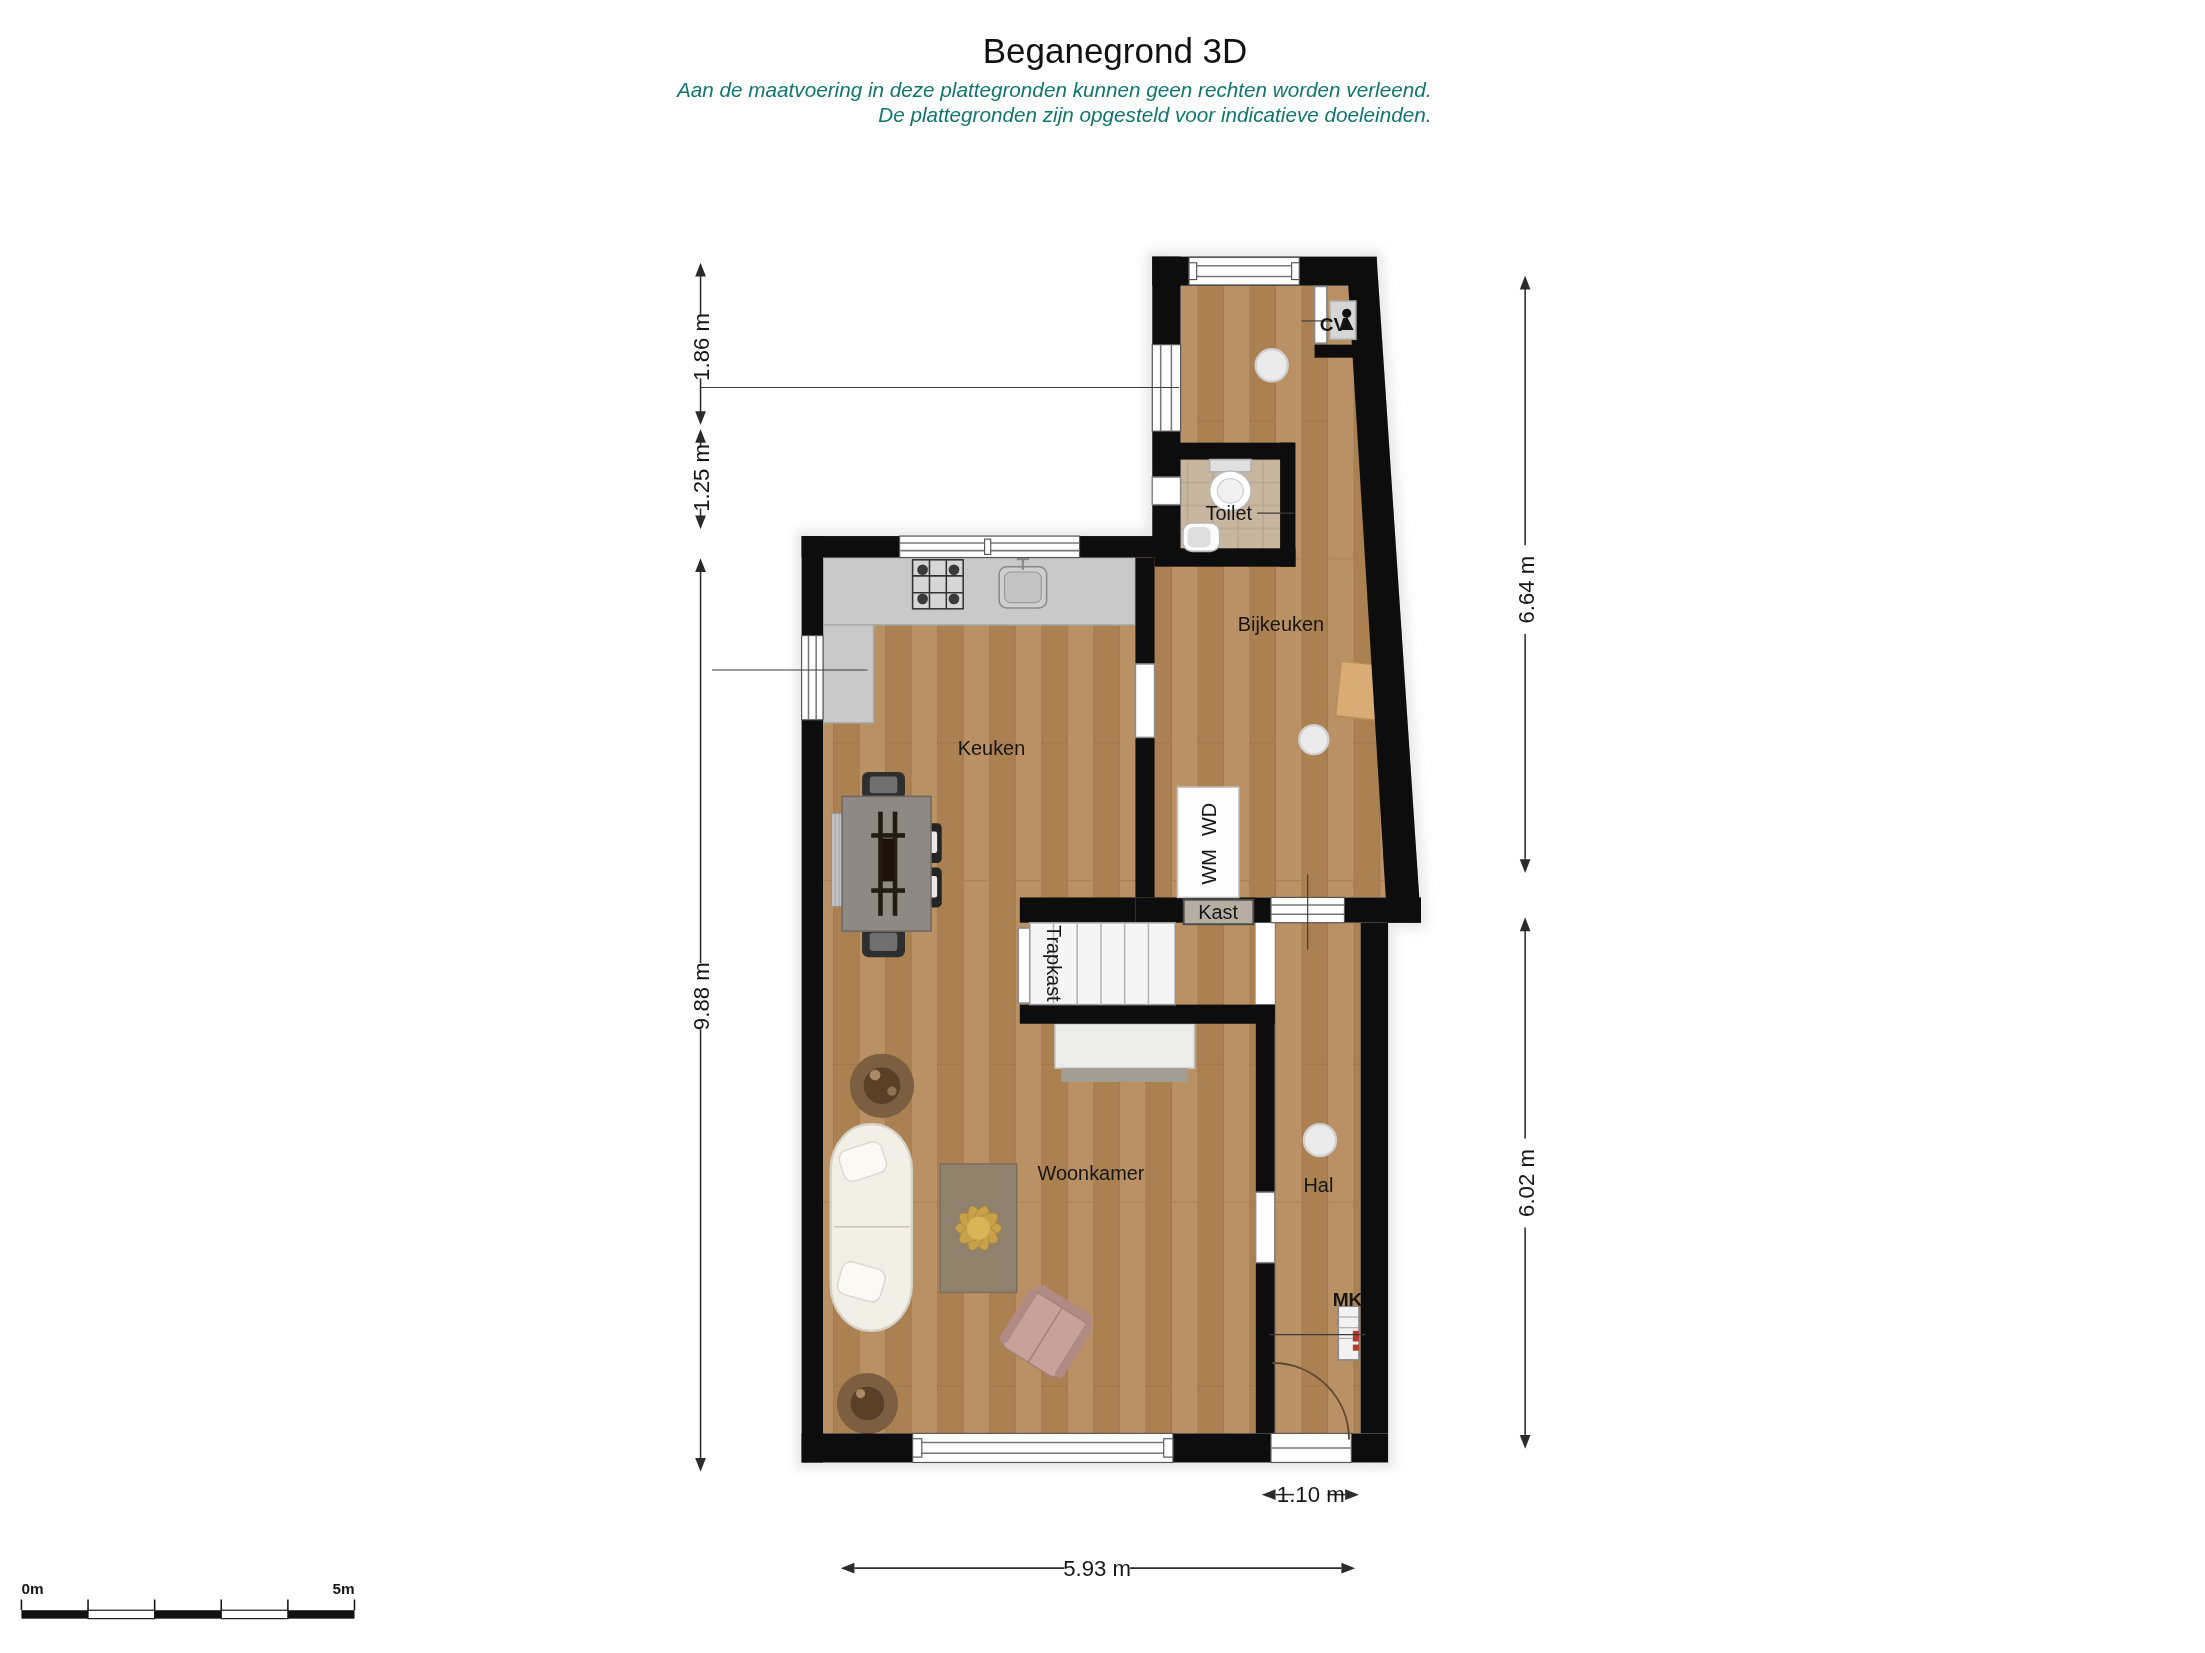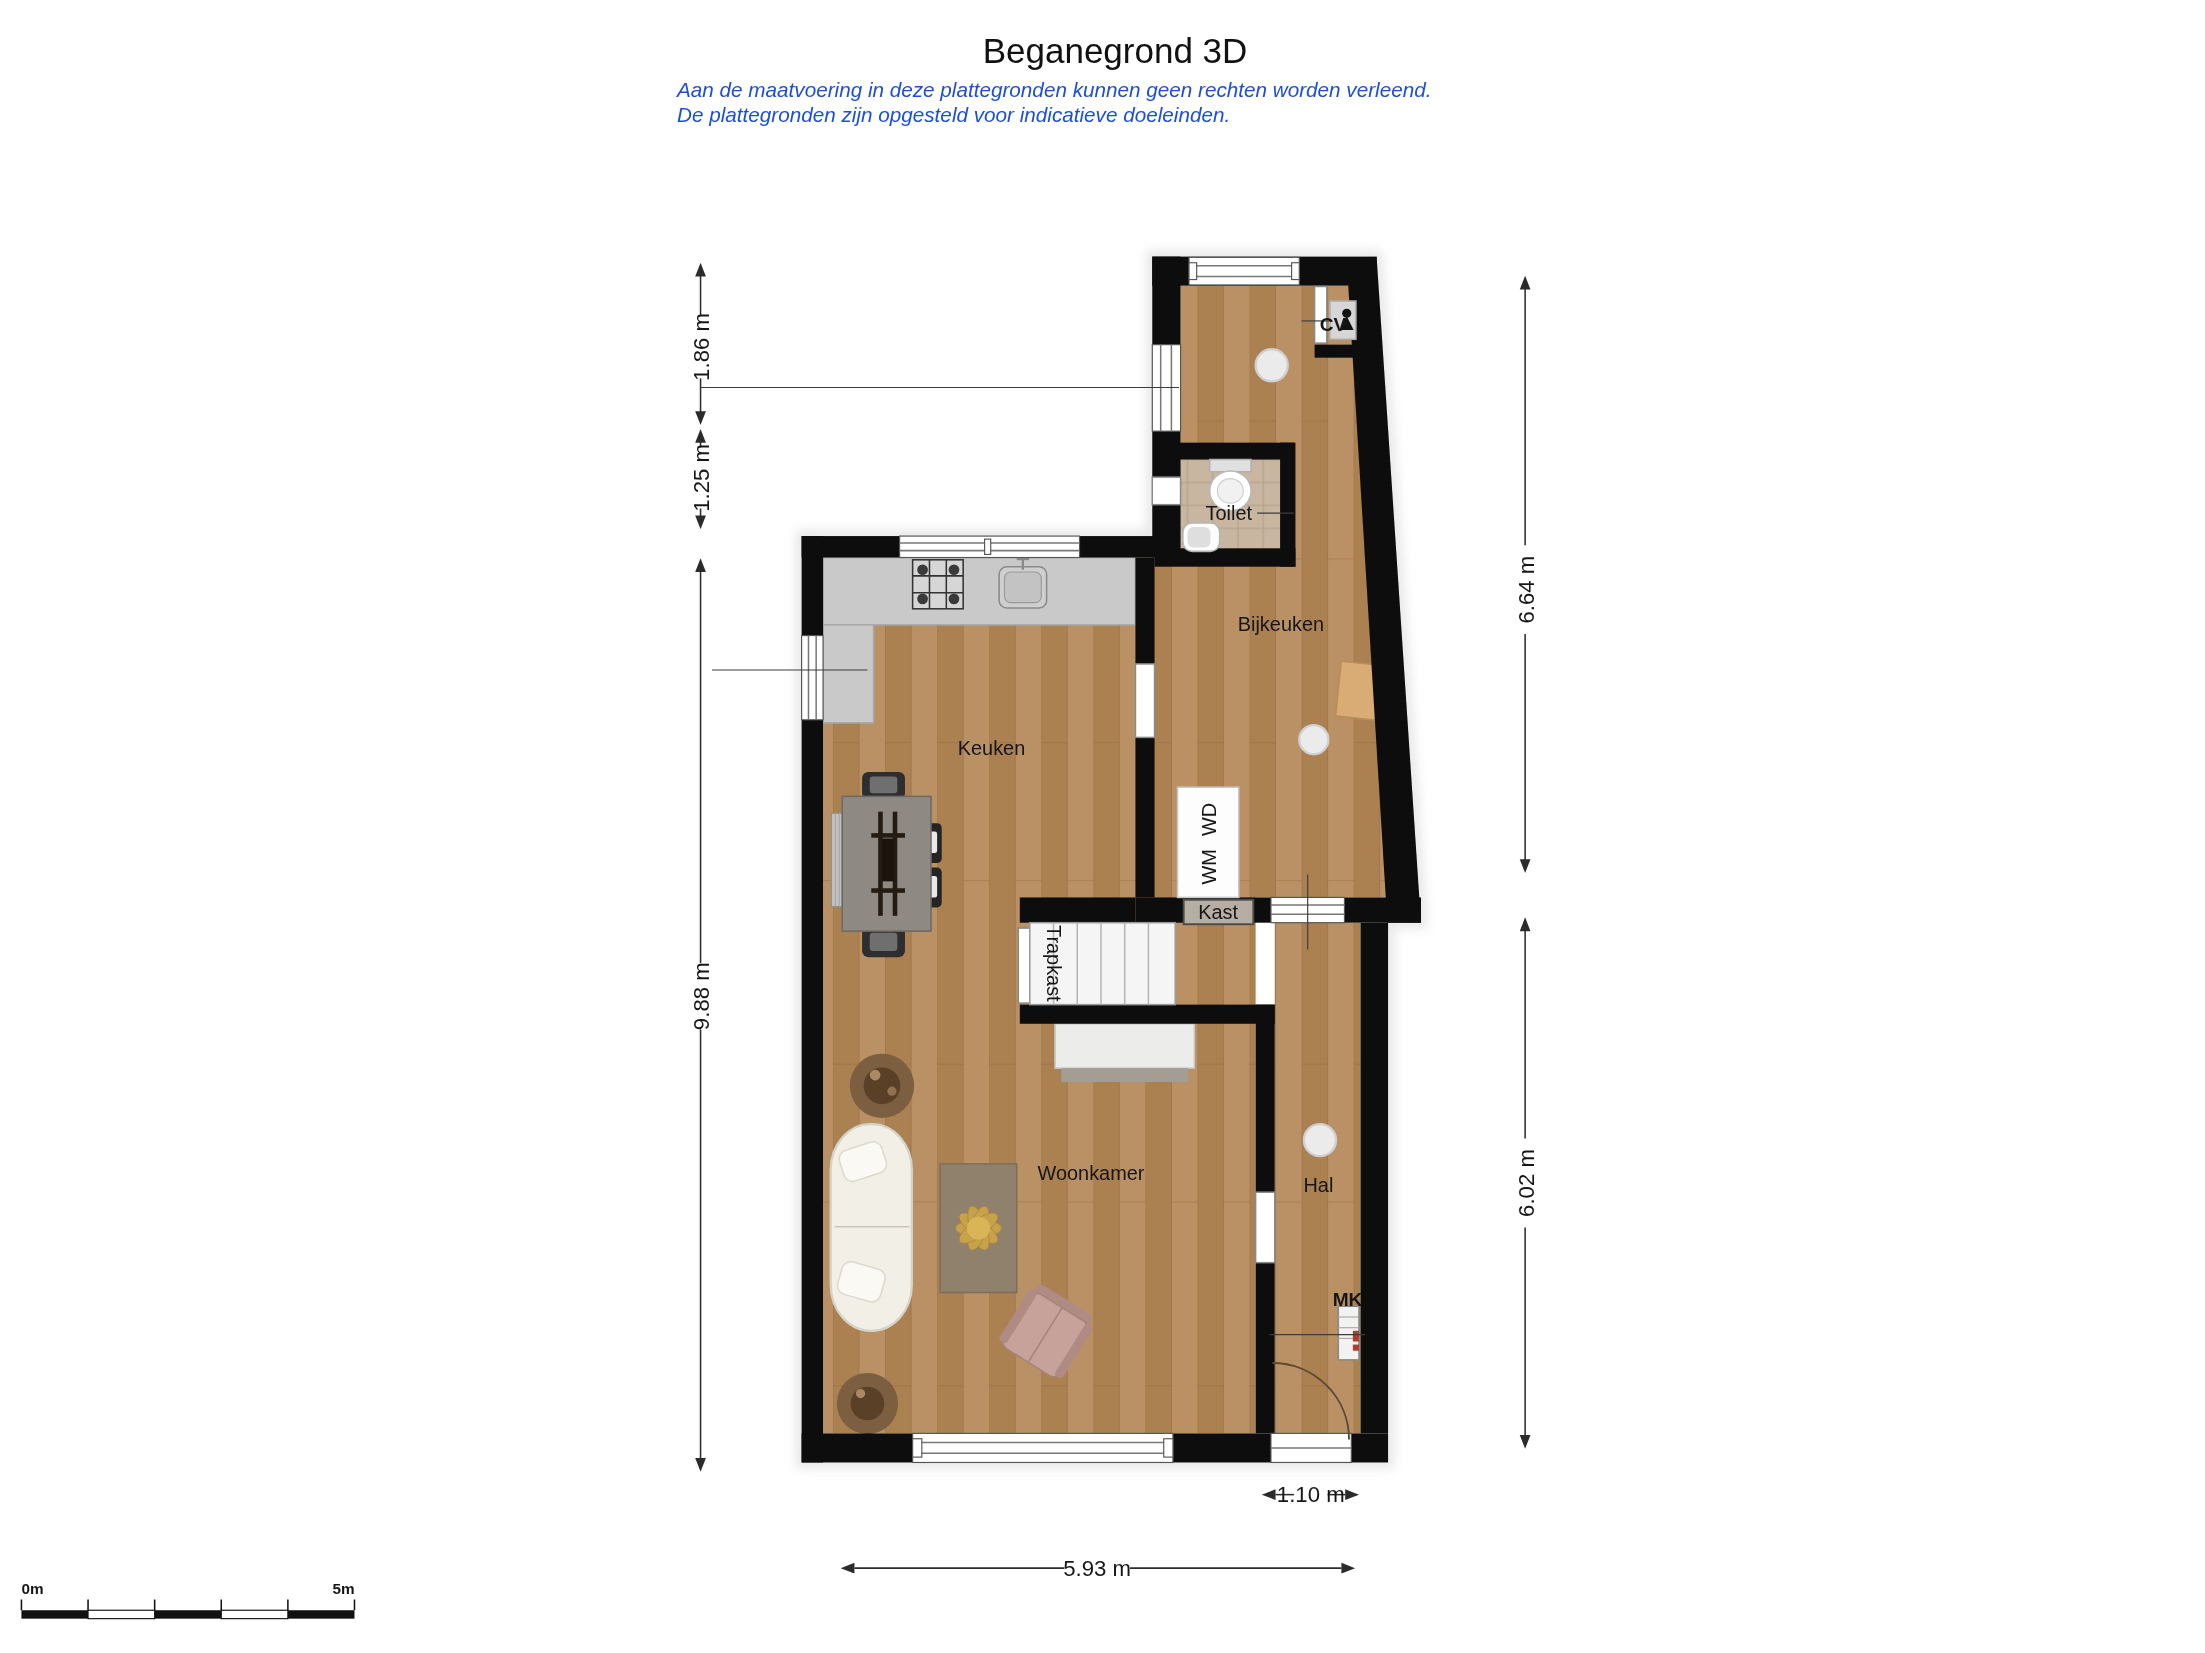--- a/index.html
+++ b/index.html
@@ -1,21 +1,21 @@
 <!DOCTYPE html>
 <html style="font-size:12.3px"><head>
 <meta charset="utf-8">
 <style>
   html,body{margin:0;padding:0;background:#ffffff;}
   .canvas{position:relative;width:2205px;height:1654px;background:#fff;overflow:hidden;
-          font-family:"Liberation Sans", sans-serif;color:#1a1a1a;}
+          font-family:"Liberation Sans", sans-serif;color:#1a1a1a;text-align:right;}
   .page-title{position:absolute;left:1115px;top:31px;transform:translateX(-50%);
               font-size:35px;font-weight:400;letter-spacing:0;color:#111;white-space:nowrap;}
   .disclaimer{position:absolute;left:677px;top:77px;font-size:20.7px;font-style:italic;
-              line-height:25px;color:#1d4ed8;white-space:nowrap;}
+              line-height:25px;color:#0f766e;white-space:nowrap;}
   svg text{font-family:"Liberation Sans", sans-serif;fill:#161616;}
   .room-lbl{font-size:26px;}
   .small-lbl{font-size:25px;font-weight:700;}
   .box-lbl{font-size:26px;}
   .dim-lbl{font-size:29px;}
   .scale-lbl{font-size:20px;font-weight:700;}
 </style>
 </head>
 <body>
 

